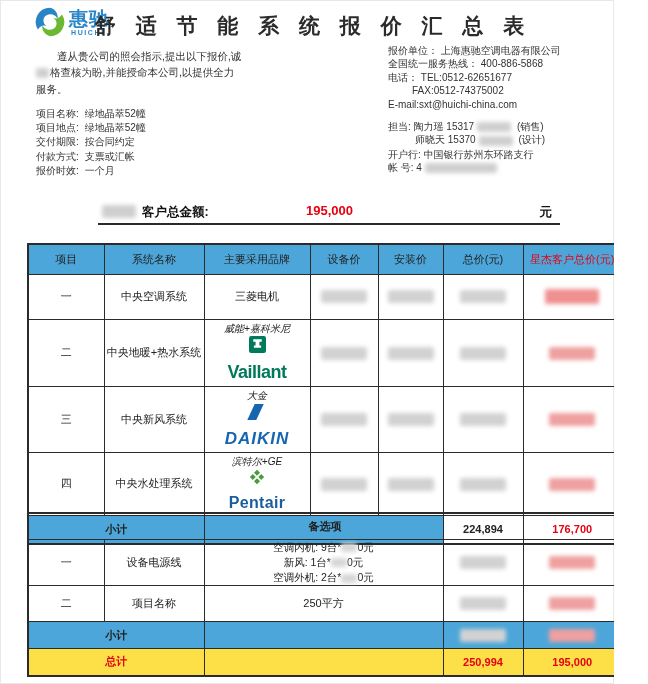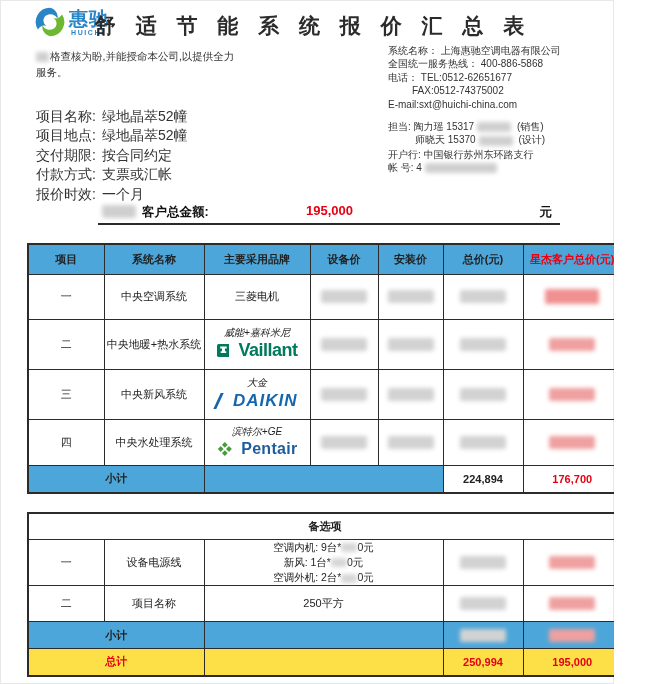--- a/index.html
+++ b/index.html
@@ -14,21 +14,21 @@
   .logo-text { margin-left:3px; color:#2a85c7; line-height:1; }
   .logo-name { font-size:19px; font-weight:bold; letter-spacing:1px; }
   .logo-sub  { font-size:7px; font-weight:bold; letter-spacing:1.6px; margin-top:1px; margin-left:2px; }
   .page-title {
     position:absolute; left:12px; right:0; top:12px; text-align:center;
     font-size:21px; font-weight:bold; letter-spacing:7px; color:#2b2b2b; margin:0;
   }
   
   .intro { position:absolute; left:36px; top:48px; width:252px; font-size:10.5px; line-height:1.55; color:#333; }
   .intro .l1 { display:block; text-indent:21px; }
-  .kv-list { position:absolute; left:36px; top:107px; font-size:14px; line-height:1.32; color:#333; }
+  .kv-list { position:absolute; left:36px; top:107px; font-size:10px; line-height:1.32; color:#333; }
   .kv-list .kv { margin-bottom:1px; }
   .kv .k { margin-right:6px; }
   .right-info { position:absolute; left:388px; top:44px; font-size:10px; line-height:1.34; color:#333; width:240px; }
   .right-info .line-fax { padding-left:24px; }
   .contacts { margin-top:9px; }
   .contacts .p2, .contacts .p3 { padding-left:27px; }
   .bank-block { margin-top:1px; }
   
   .redact { display:inline-block; background:#cfcfcf; filter:blur(2px); border-radius:2px; vertical-align:middle; }
   .redact.inline-sm { width:13px; height:10px; margin-right:1px; }
@@ -42,30 +42,30 @@
   
   .total-line { position:absolute; left:98px; top:202px; width:462px; height:21px; border-bottom:2px solid #2a2a2a; }
   .total-line .redact { position:absolute; left:4px; top:3px; }
   .total-line .tl-label { position:absolute; left:44px; top:2px; font-size:12.5px; font-weight:bold; color:#111; }
   .total-line .tl-amount { position:absolute; left:208px; top:1px; font-size:13px; font-weight:bold; color:#e60012; }
   .total-line .tl-unit { position:absolute; right:8px; top:2px; font-size:12.5px; font-weight:bold; color:#111; }
   
   table.t { position:absolute; left:27px; width:594px; border-collapse:collapse; table-layout:fixed; border:2px solid #2b2b2b; }
   .t1 { top:243px; } .t2 { top:512px; }
   .t td, .t th { border:1px solid #2b2b2b; text-align:center; vertical-align:middle; font-size:11px; color:#222; padding:0; font-weight:normal; }
-  .t th { background:#4da6d9; font-weight:bold; font-size:11px; }
+  .t th { background:#4da6d9; font-weight:normal; font-size:11px; }
   .t th.red-head { color:#e60012; }
   .blue-bg { background:#4da6d9; }
   .yellow-bg { background:#fde047; }
   .red-text { color:#e60012 !important; }
   .bold { font-weight:bold !important;margin-top:23px; }
   .num { font-size:11.5px; }
   
   .brand-top { font-size:10px; color:#222; line-height:1.25; margin-top:3px;font-style:italic; }
-  .logo-line { display:flex; align-items:center; justify-content:center; gap:9px; margin:1px 12px 3px; }
+  .logo-line { display:flex; align-items:center; justify-content:center; gap:9px; margin:1px 12px 3px;flex-direction:column; }
   .v-text { font-size:18px; font-weight:800; color:#00795c; letter-spacing:-0.5px; }
   .d-slash { display:inline-block; width:9px; height:16px; background:#1566ae; transform:skewX(-25deg); margin-right:4px; }
   .d-text { font-style:italic; font-weight:800; font-size:17px; color:#1566ae; letter-spacing:1px; }
   .p-text { font-weight:800; font-size:16px; color:#1c5d9e; letter-spacing:0.3px; }
   .desc-line { font-size:10.5px; line-height:1.45; }
 </style>
 </head>
 <body>
 
 <div class="page">
@@ -76,34 +76,35 @@
       <path d="M18 34 A16 16 0 0 0 31.6 9.5 C 28 14 26 14.5 22 13.5 C 26.5 16.5 26.5 23 22 25.5 A 9 9 0 0 1 9.5 22 C 8.5 27 12 32.5 18 34 Z" fill="#6cb832"></path>
     </svg>
     <div class="logo-text">
       <div class="logo-name">惠驰</div>
       <div class="logo-sub">HUICHI</div>
     </div>
   </div>
   <h1 class="page-title">舒 适 节 能 系 统 报 价 汇 总 表</h1>
 
   <div class="intro">
+    <span class="l1">遵从贵公司的照会指示,提出以下报价,诚</span>
     <span><span class="redact inline-sm"></span><span>格查核为盼,并能授命本公司,以提供全力</span></span><br>
     <span>服务。</span>
   </div>
 
   <div class="kv-list">
     <div class="kv"><span class="k">项目名称:</span><span>绿地晶萃52幢</span></div>
     <div class="kv"><span class="k">项目地点:</span><span>绿地晶萃52幢</span></div>
     <div class="kv"><span class="k">交付期限:</span><span>按合同约定</span></div>
     <div class="kv"><span class="k">付款方式:</span><span>支票或汇帐</span></div>
     <div class="kv"><span class="k">报价时效:</span><span>一个月</span></div>
   </div>
 
   <div class="right-info">
-    <div>系统名称： 上海惠驰空调电器有限公司</div>
+    <div>报价单位： 上海惠驰空调电器有限公司</div>
     <div>全国统一服务热线： 400-886-5868</div>
     <div>电话： TEL:0512-62651677</div>
     <div class="line-fax">FAX:0512-74375002</div>
     <div>E-mail:sxt@huichi-china.com</div>
 
     <div class="contacts">
       <div class="p1">
         <span>担当:</span>
         <span>陶力瑶</span>
         <span>15317</span><span class="redact phone"></span>

